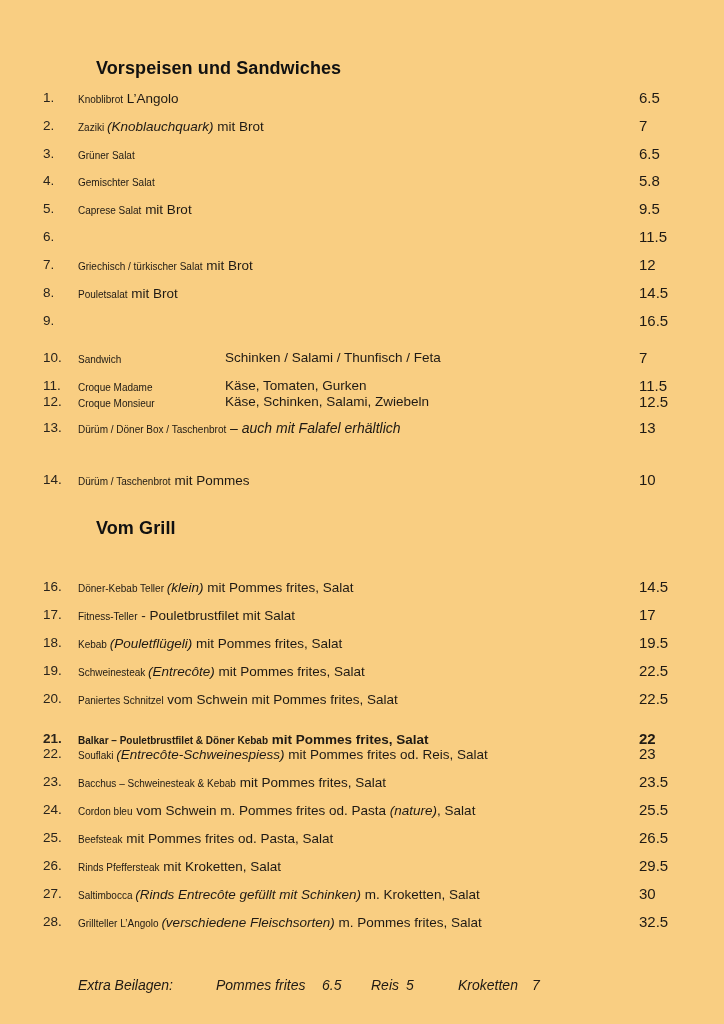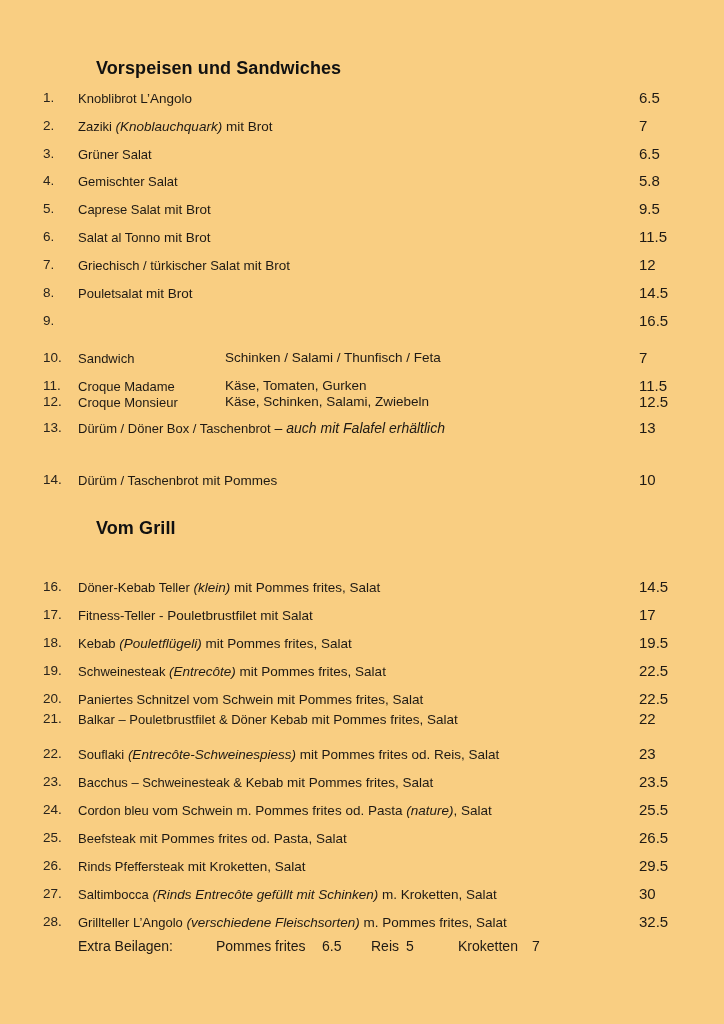--- a/index.html
+++ b/index.html
@@ -42,40 +42,41 @@
     .num {
       position: absolute;
       left: 43px;
       font-size: 13.5px;
       color: #2a241c;
     }
     .item {
       position: absolute;
       left: 78px;
     }
-    .item .name { font-size: 13px; }
+    .item .name { font-size: 10px; }
     .item .desc { font-size: 13.5px; }
     .item .it { font-style: italic; font-size: 13.5px; }
     .item .it-big { font-style: italic; font-size: 14px; }
     .col2 {
       position: absolute;
       left: 225px;
       font-size: 13.5px;
     }
     .price {
       position: absolute;
       left: 639px;
       font-size: 15px;
     }
     .extras {
       position: absolute;
-      top: 935px;
+      top: 974px;
       left: 0;
       width: 668px;
       height: 22px;
+      font-style: italic;
       font-size: 14px;
       line-height: 22px;
     }
     .extras span { position: absolute; white-space: nowrap; }
   </style>
 </head>
 <body style="background: rgb(249, 206, 130); color: rgb(31, 26, 20);">
 
 <div class="page" id="page">
     <div class="section-title" style="top: 58px;">Vorspeisen und Sandwiches</div>
@@ -99,21 +100,20 @@
       <span class="item"><span class="name">Gemischter Salat</span></span>
       <span class="price">5.8</span>
     </div>
     <div class="row" style="top: 198px;">
       <span class="num">5.</span>
       <span class="item"><span class="name">Caprese Salat</span><span class="desc"> mit Brot</span></span>
       <span class="price">9.5</span>
     </div>
     <div class="row" style="top: 226px;">
       <span class="num">6.</span>
-      <span class="item"><span class="name">Salat al Tonno</span><span class="desc"> mit Brot</span></span>
       <span class="price">11.5</span>
     </div>
     <div class="row" style="top: 254px;">
       <span class="num">7.</span>
       <span class="item"><span class="name">Griechisch / türkischer Salat</span><span class="desc"> mit Brot</span></span>
       <span class="price">12</span>
     </div>
     <div class="row" style="top: 282px;">
       <span class="num">8.</span>
       <span class="item"><span class="name">Pouletsalat</span><span class="desc"> mit Brot</span></span>
@@ -170,21 +170,21 @@
     <div class="row" style="top: 660px;">
       <span class="num">19.</span>
       <span class="item"><span class="name">Schweinesteak </span><span class="it">(Entrecôte)</span><span class="desc"> mit Pommes frites, Salat</span></span>
       <span class="price">22.5</span>
     </div>
     <div class="row" style="top: 688px;">
       <span class="num">20.</span>
       <span class="item"><span class="name">Paniertes Schnitzel</span><span class="desc"> vom Schwein mit Pommes frites, Salat</span></span>
       <span class="price">22.5</span>
     </div>
-    <div class="row" style="top: 708px;">
+    <div class="row" style="top: 728px; font-weight: bold;">
       <span class="num">21.</span>
       <span class="item"><span class="name">Balkar – Pouletbrustfilet &amp; Döner Kebab</span><span class="desc"> mit Pommes frites, Salat</span></span>
       <span class="price">22</span>
     </div>
     <div class="row" style="top: 743px;">
       <span class="num">22.</span>
       <span class="item"><span class="name">Souflaki </span><span class="it">(Entrecôte-Schweinespiess)</span><span class="desc"> mit Pommes frites od. Reis, Salat</span></span>
       <span class="price">23</span>
     </div>
     <div class="row" style="top: 771px;">

